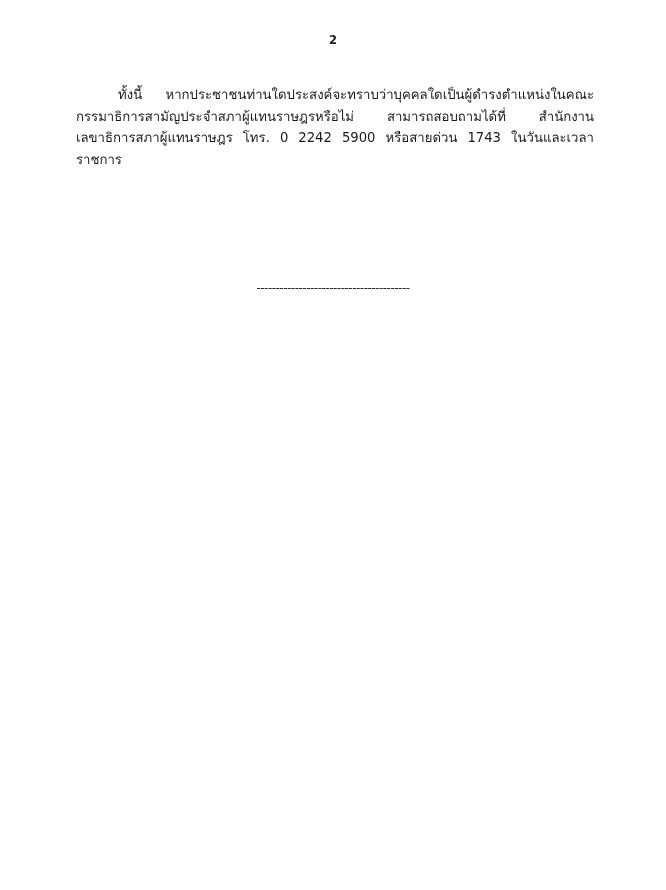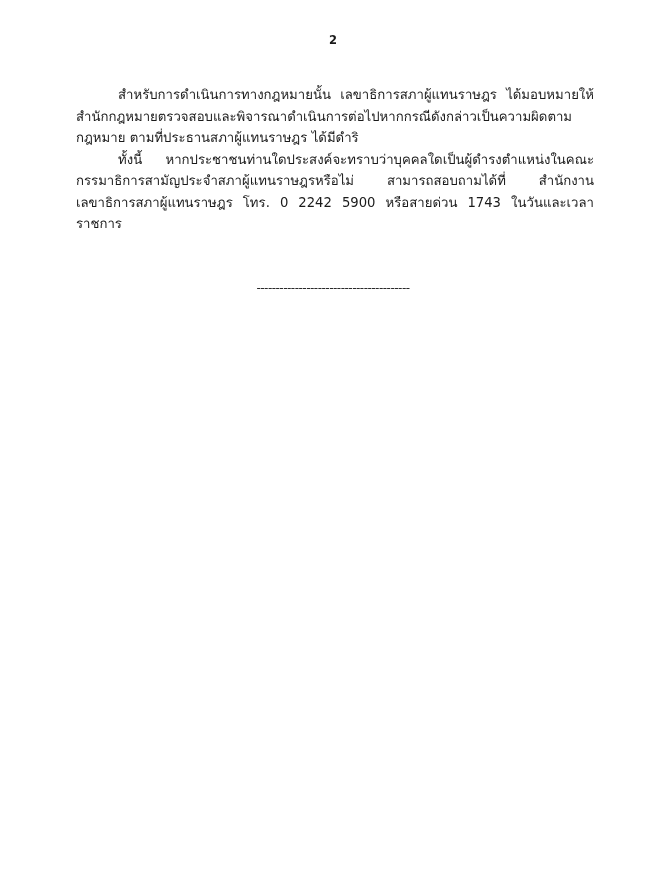--- a/index.html
+++ b/index.html
@@ -61,19 +61,18 @@
   }
 </style>
 </head>
 <body>
 
 <div class="page">
 
   <div class="page-number">2</div>
 
   <div class="body-text">
-    <p class="para"><span class="indent"></span><span>สำหรับการดำเนินการทางกฎหมายนั้น เลขาธิการสภาผู้แทนราษฎร ได้มอบหมายให้สำนักกฎหมายตรวจสอบและพิจารณาดำเนินการต่อไปหากกรณีดังกล่าวเป็นความผิดตามกฎหมาย ตามที่ประธานสภาผู้แทนราษฎร ได้มีดำริ</span></p>
     <p class="para"><span class="indent"></span><span>ทั้งนี้ หากประชาชนท่านใดประสงค์จะทราบว่าบุคคลใดเป็นผู้ดำรงตำแหน่งในคณะกรรมาธิการสามัญประจำสภาผู้แทนราษฎรหรือไม่ สามารถสอบถามได้ที่ สำนักงานเลขาธิการสภาผู้แทนราษฎร โทร. 0 2242 5900 หรือสายด่วน 1743 ในวันและเวลาราชการ</span></p>
   </div>
 
   <div class="divider">----------------------------------------</div>
 
 </div>
 
 </body></html>

